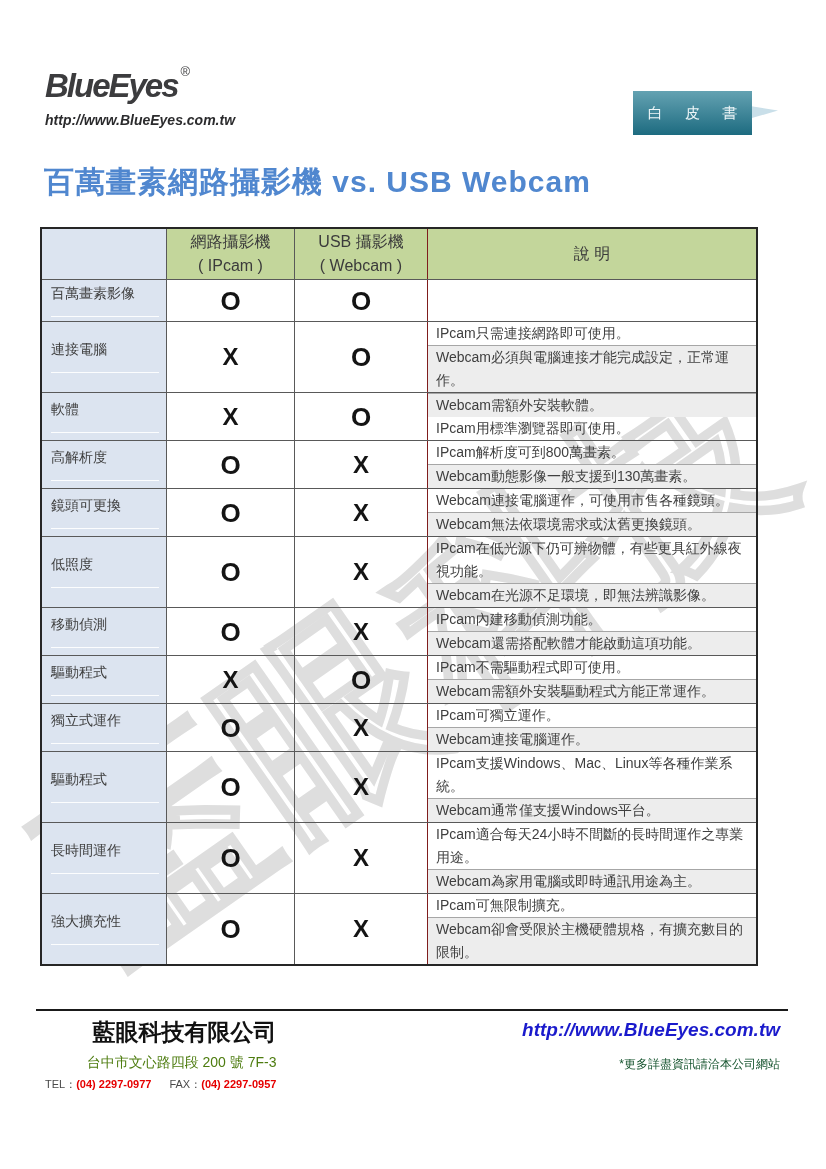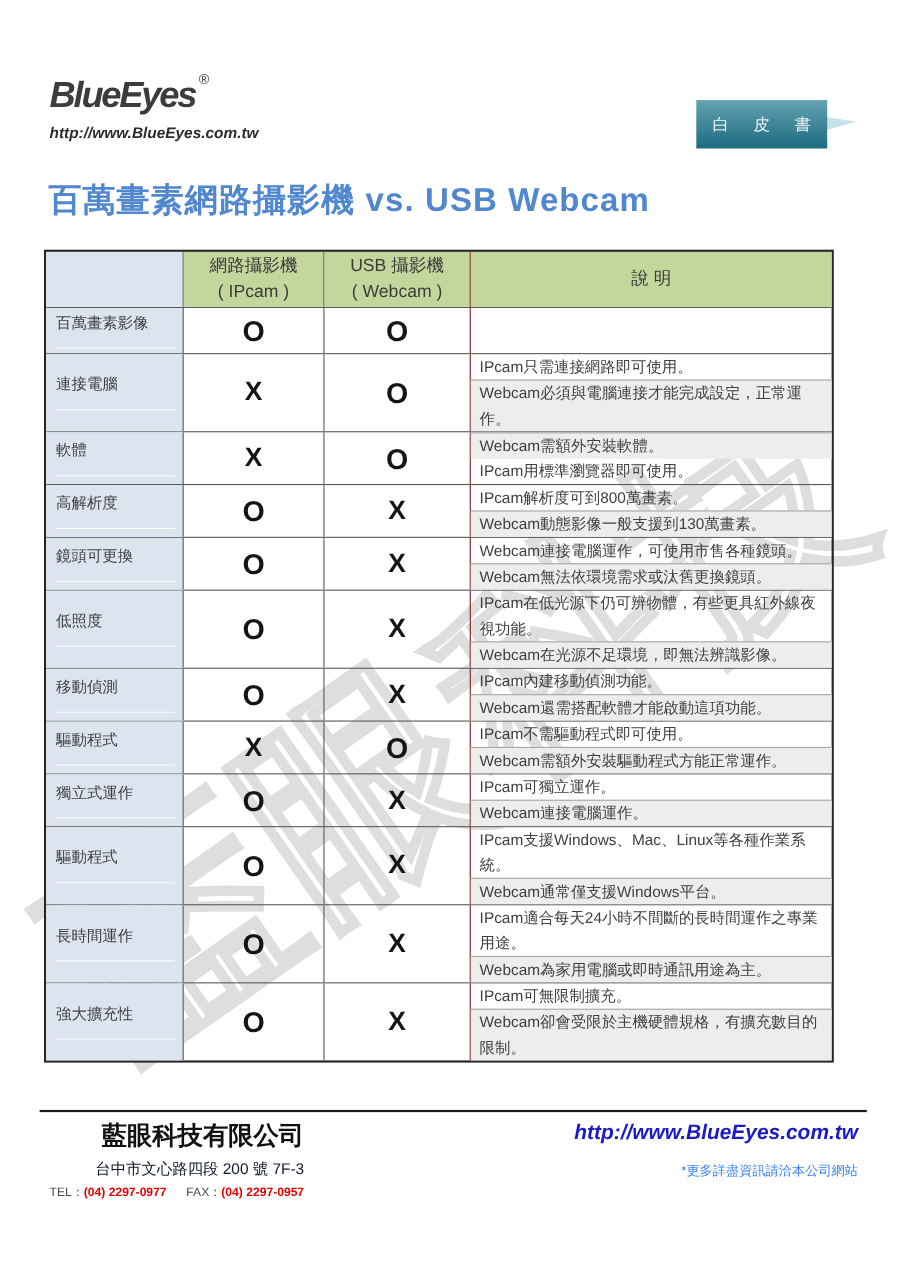--- a/index.html
+++ b/index.html
@@ -87,27 +87,27 @@
   .hrow .hc{background:#c3d69b;display:flex;flex-direction:column;
       align-items:center;justify-content:center;font-size:16px;color:#3b3b3b;
       line-height:24px;}
   .hrow .c1{background:#dce4f0;}
   .r0{min-height:41px;}
   
   .foot-rule{position:absolute;left:36px;top:1009px;width:752px;height:2px;background:#1a1a1a;z-index:1;}
   .foot{position:absolute;left:45px;top:1018px;width:735px;z-index:1;display:flex;justify-content:space-between;}
   .foot-left{display:flex;flex-direction:column;align-items:flex-end;}
   .company{font-size:23px;font-weight:bold;color:#111;line-height:28px;}
-  .address{font-size:14px;color:#0f172a;margin-top:8px;line-height:17px;margin-left:28px;}
+  .address{font-size:14px;color:#4d7c0f;margin-top:8px;line-height:17px;margin-left:28px;}
   .telline{font-size:11px;color:#4a4a4a;margin-top:5px;line-height:17px;}
   .telnum{color:#e60000;font-weight:bold;}
   .faxgap{display:inline-block;width:18px;}
   .foot-right{display:flex;flex-direction:column;align-items:flex-end;}
   .foot-url{font-size:19px;font-weight:bold;font-style:italic;color:#1a1acc;line-height:24px;}
-  .foot-note{font-size:12px;color:#3b82f6;margin-top:14px;}
+  .foot-note{font-size:12px;color:#14532d;margin-top:14px;}
 </style>
 </head>
 <body>
 
 <div class="page">
 
   <div class="watermark">藍眼科技</div>
 
   <div class="hdr">
     <div class="logo-line">

